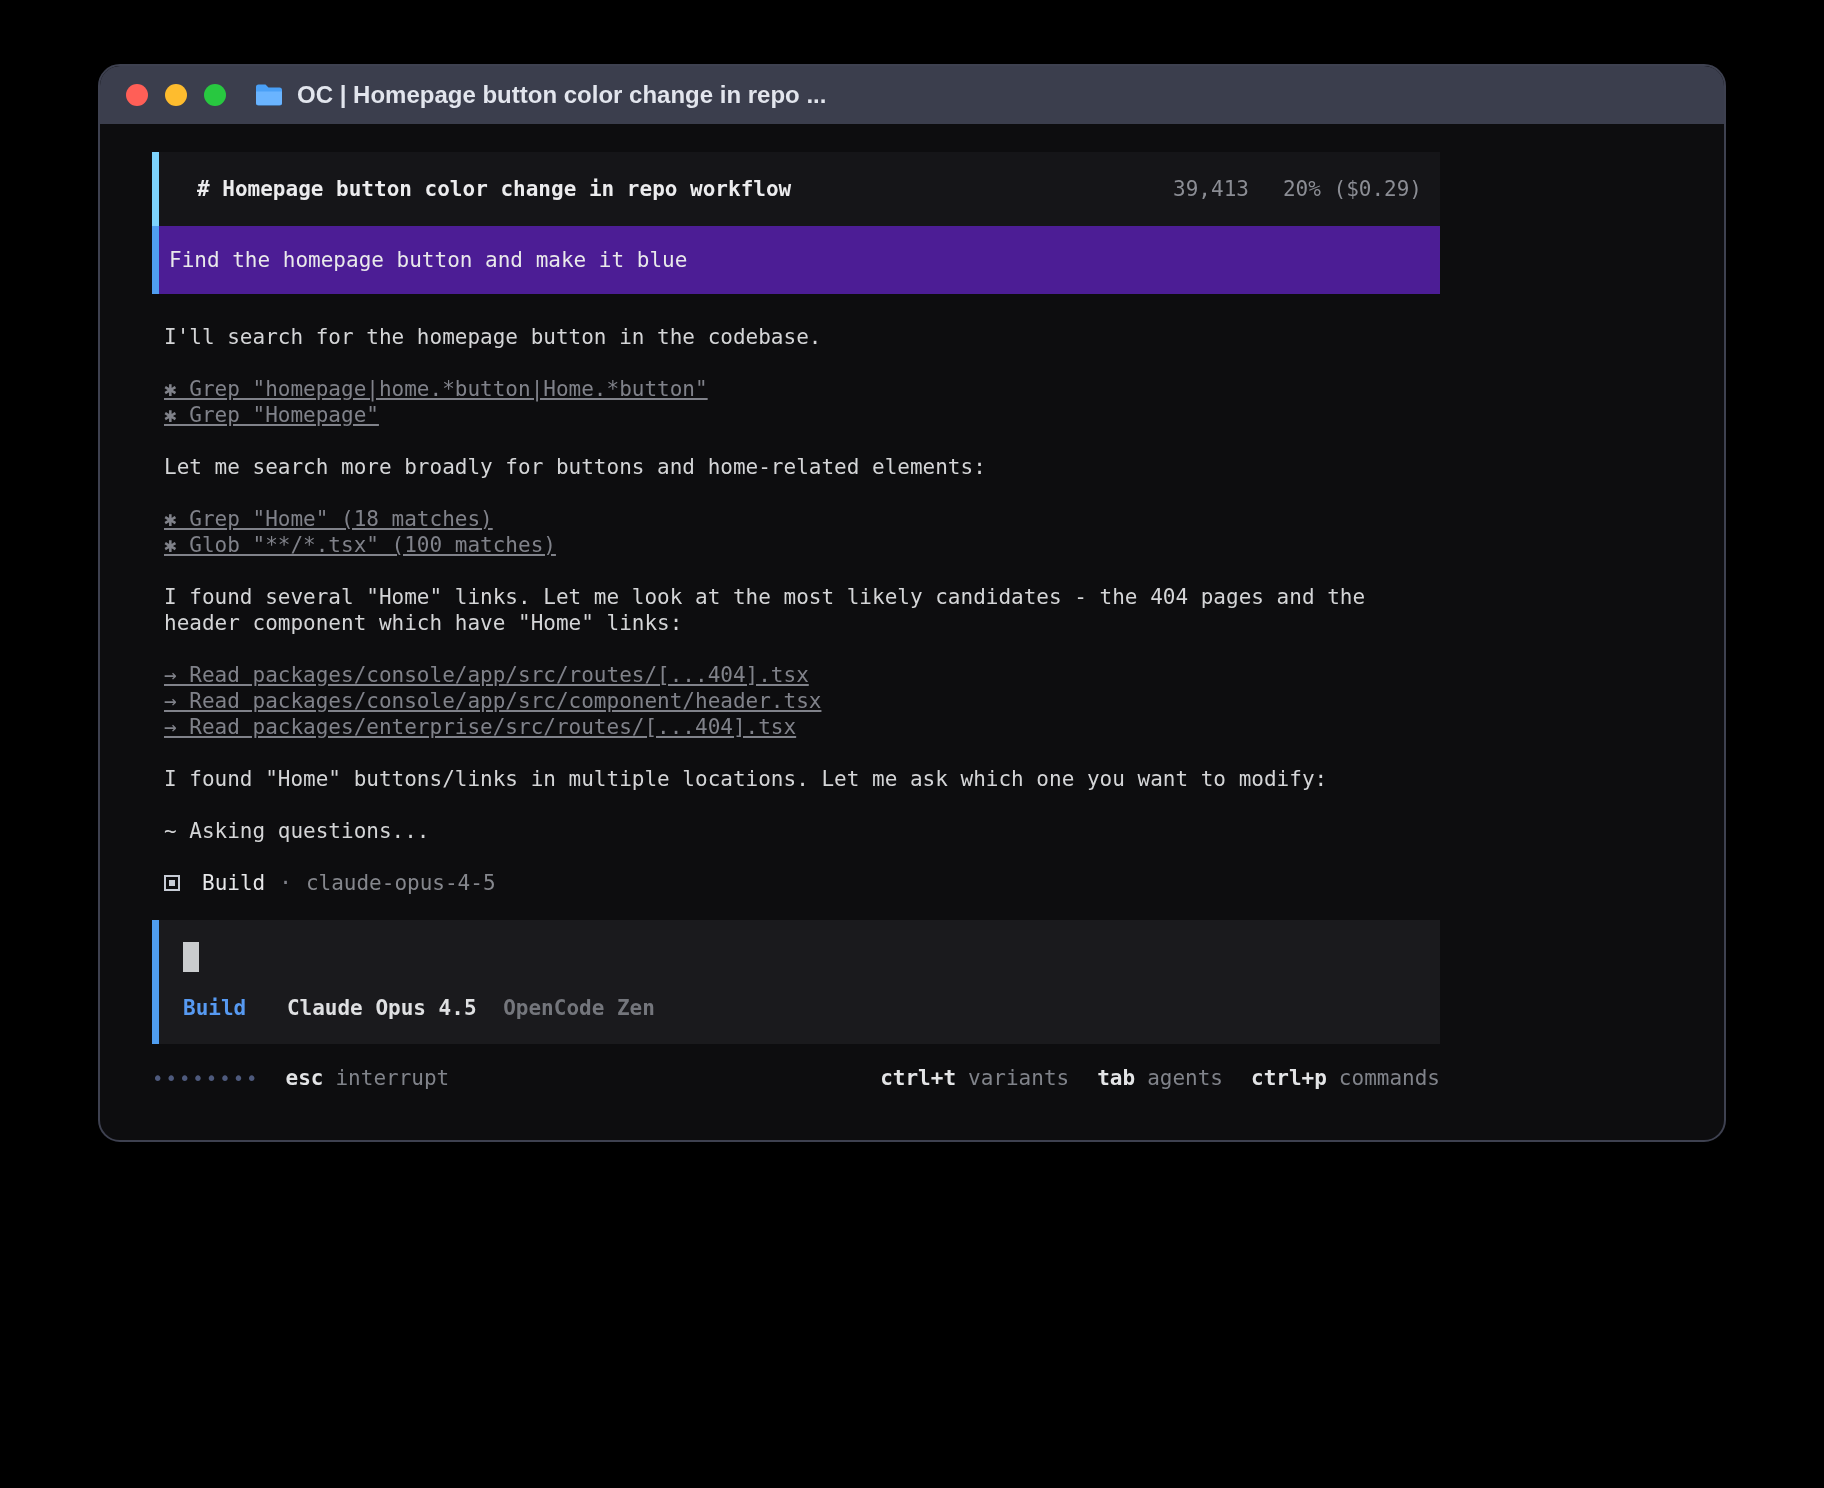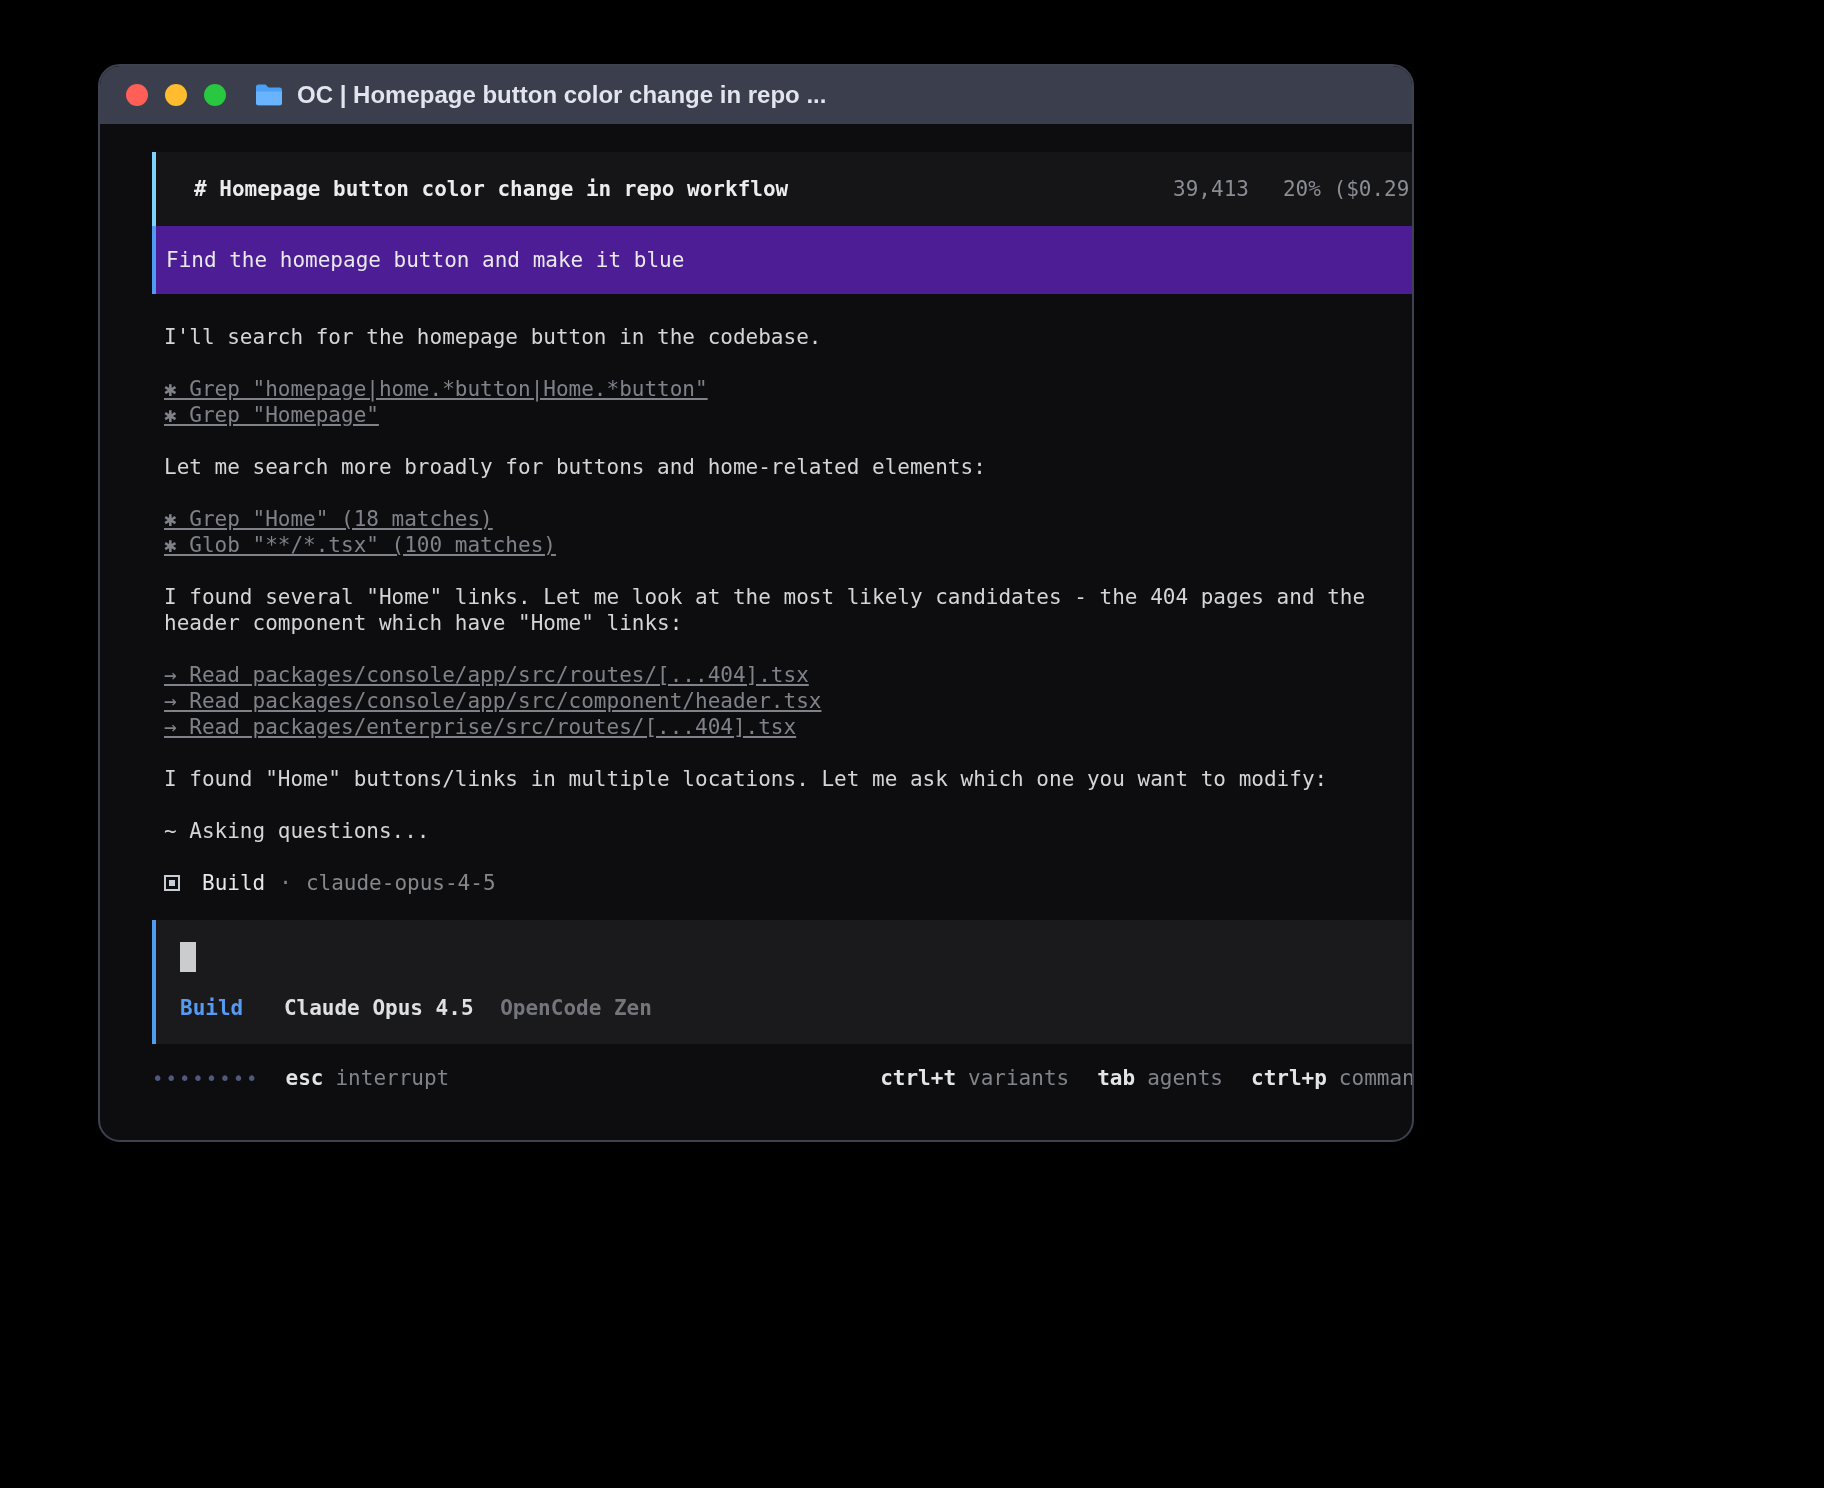--- a/index.html
+++ b/index.html
@@ -5,21 +5,21 @@
   * { margin:0; padding:0; box-sizing:border-box; }
   html,body { width:1824px; height:1488px; }
   body {
     background:#000000;
     position:relative;
     font-family:"DejaVu Sans Mono", monospace;
     overflow:hidden;
   }
   .window {
     position:absolute; left:98px; top:64px;
-    width:1316px; height:1078px;
+    width:1628px; height:1078px;
     background:#0d0d0f;
     border:2px solid #3e4150;
     border-radius:22px;
     overflow:hidden;
   }
   .titlebar {
     height:58px; background:#3b3e4d;
     display:flex; align-items:center;
     padding:0 26px;
   }
@@ -30,21 +30,21 @@
   .light.green  { background:#28c840; }
   .folder { display:flex; margin-right:13px; }
   .title-text {
     font-family:"Liberation Sans", sans-serif;
     font-weight:bold; font-size:24px; color:#e2e5ed;
     white-space:nowrap;
   }
   .content { padding:28px 0 0 52px; }
   .column { width:1288px; }
 
-  .block { border-left:4px solid #7dd3fc; }
+  .block { border-left:7px solid #7dd3fc; }
   .blue-border { border-left-color:#4f9df0 !important; }
 
   .session-header {
     background:#151518;
     padding:25px 18px 25px 38px;
     display:flex; justify-content:space-between; align-items:center;
   }
   .session-title { font-weight:bold; font-size:21px; color:#ececee; white-space:nowrap; }
   .session-stats { display:flex; gap:34px; font-size:21px; color:#8b8d94; white-space:nowrap; }
 

